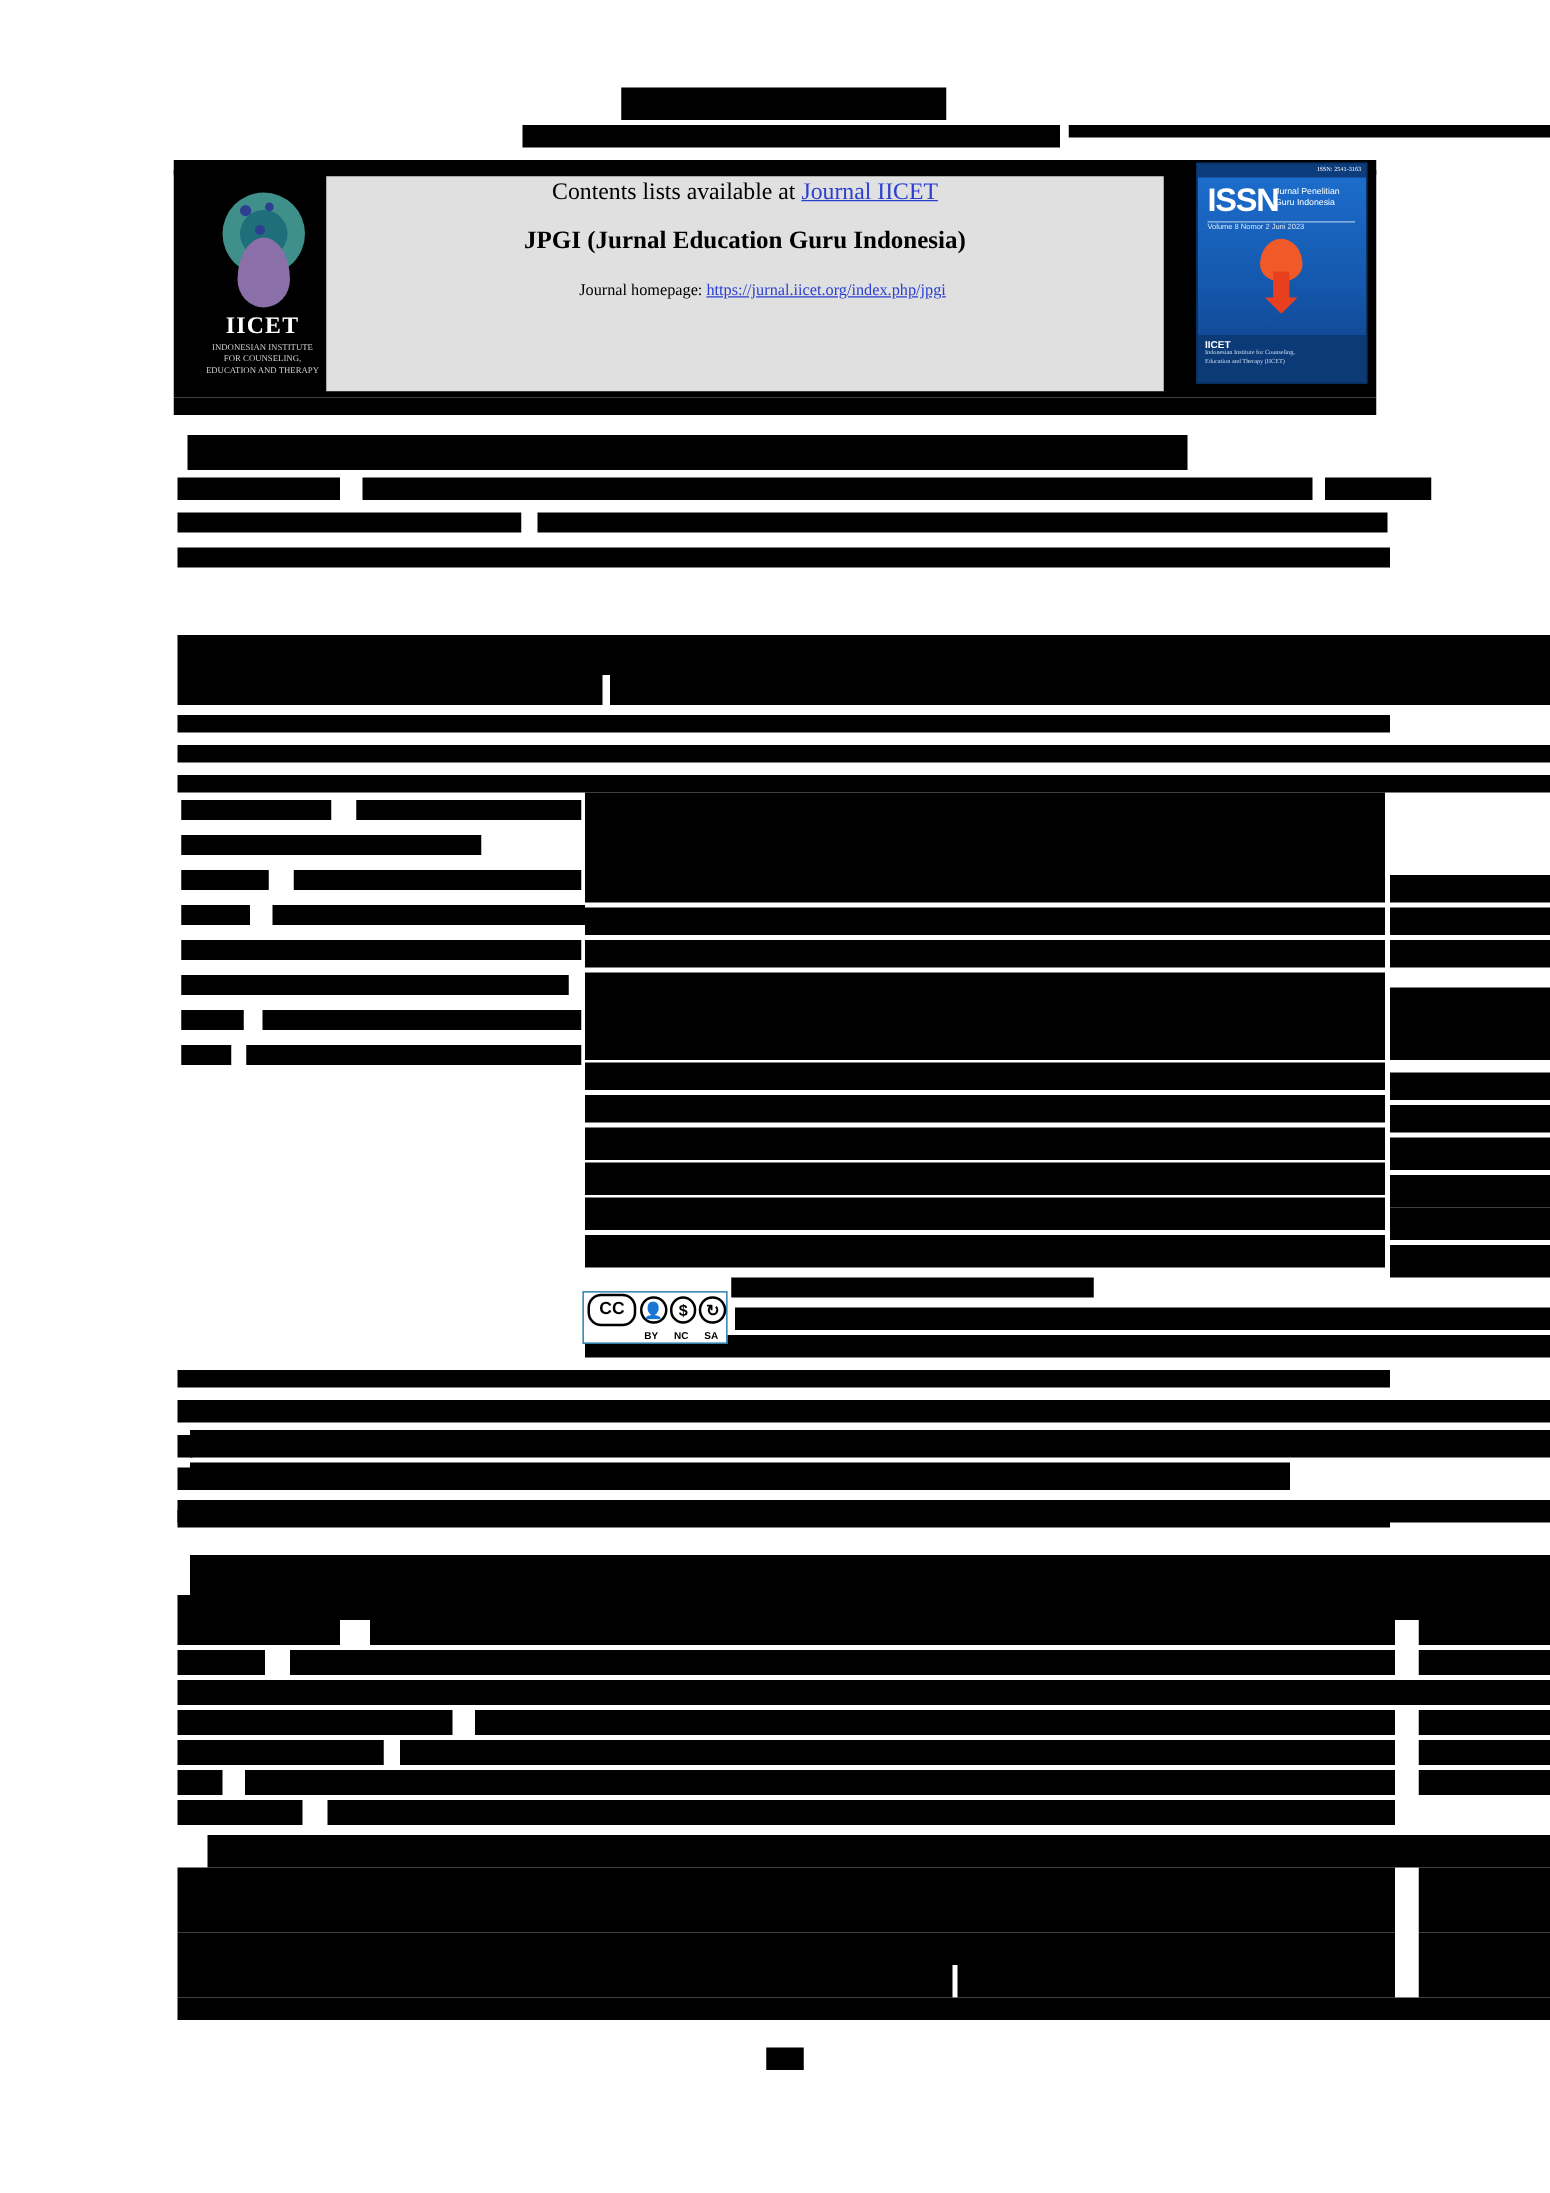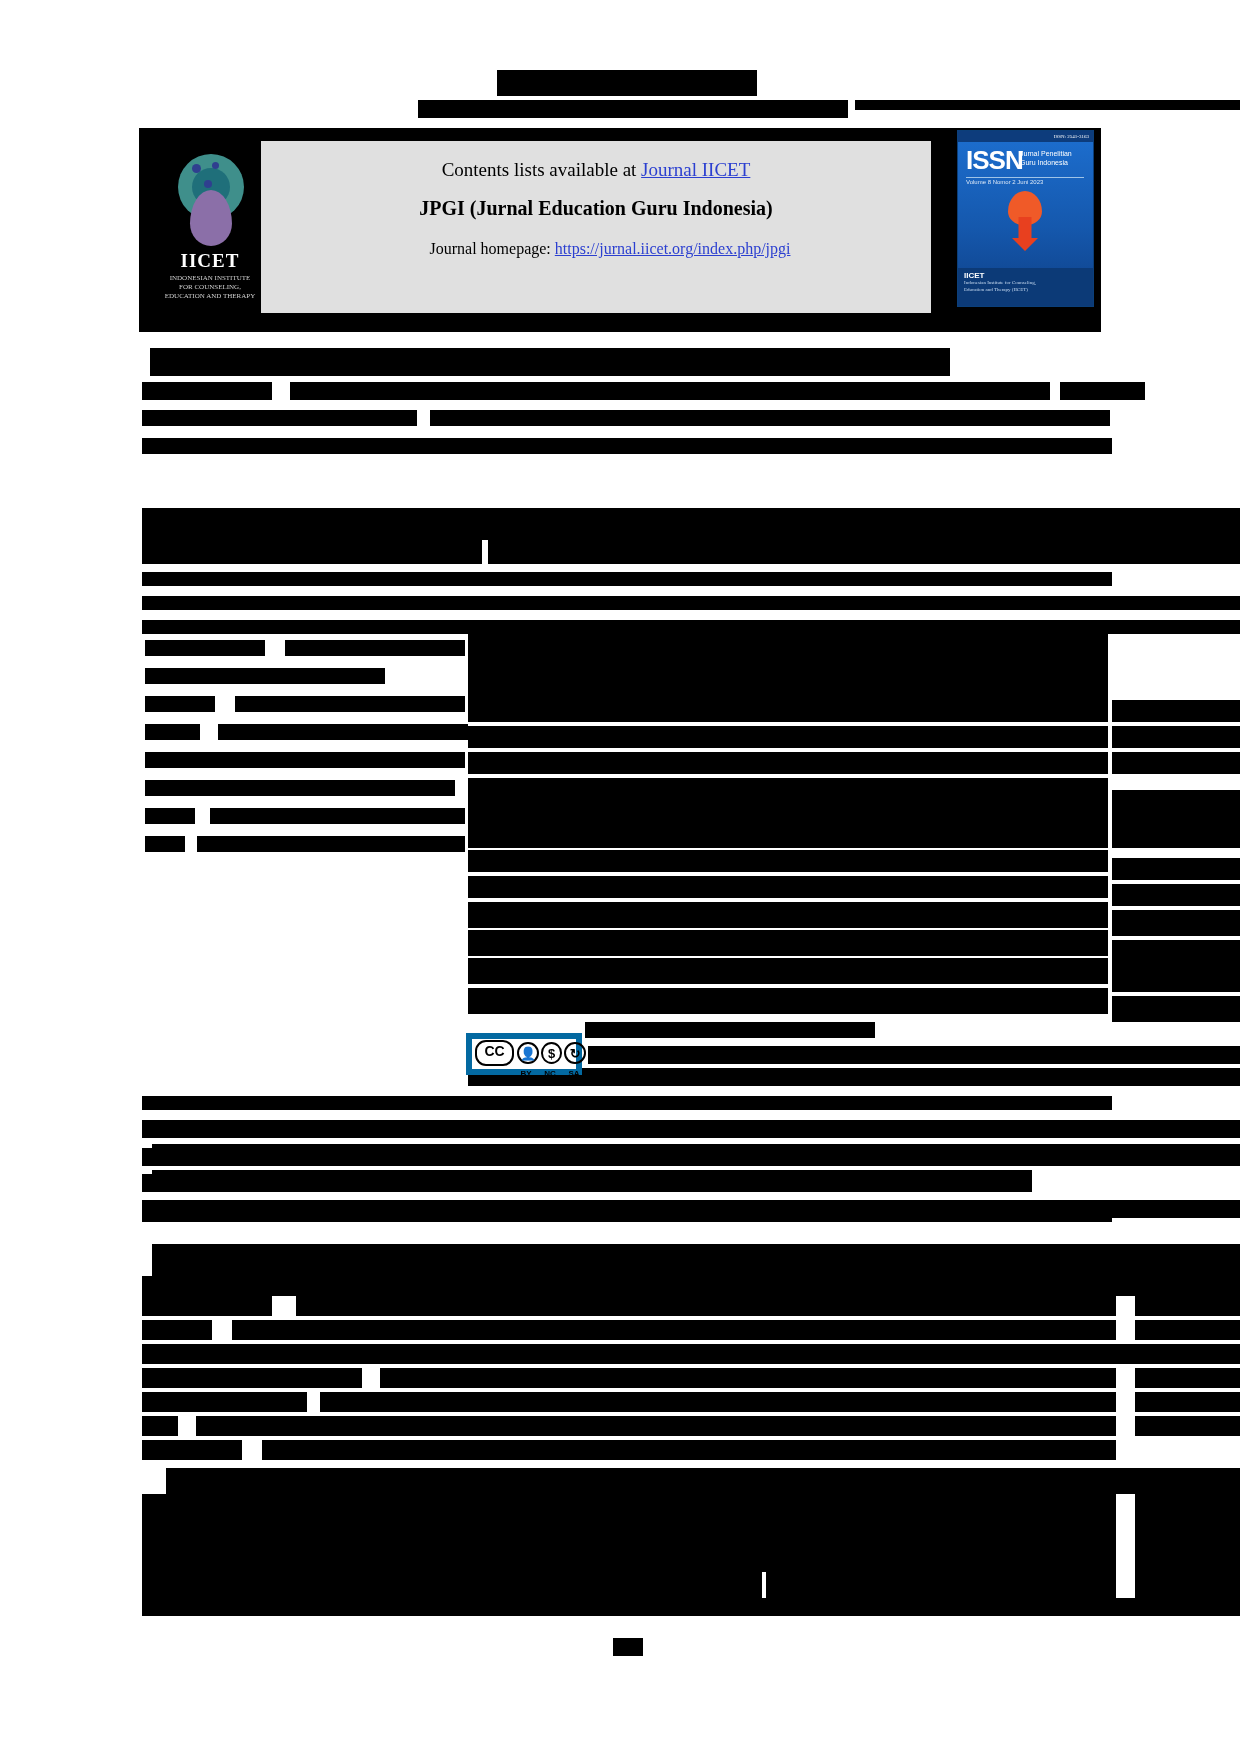--- a/index.html
+++ b/index.html
@@ -106,42 +106,42 @@
   .header-grey {
     position: absolute;
     left: 122px;
     top: 5px;
     width: 670px;
     height: 172px;
     background: #e0e0e0;
     text-align: center;
   }
   .hdr-line1 {
-    margin-top: 18px;
+    margin-top: 2px;
     font-size: 19px;
     color: #000000;
   }
   .hdr-line1 a {
     color: #2b3fd0;
     text-decoration: underline;
   }
   .hdr-title {
     margin-top: 16px;
     font-size: 20px;
     font-weight: bold;
     color: #000000;
   }
   .hdr-issn {
     margin-top: 4px;
     font-size: 12.5px;
     color: #000000;
   }
   .hdr-home {
     margin-top: 20px;
-    font-size: 16px;
+    font-size: 13px;
     color: #000000;
     padding-left: 28px;
   }
   .hdr-home a {
     color: #2b3fd0;
     text-decoration: underline;
   }
 
   
   .cover {
@@ -239,21 +239,21 @@
   }
 
   
   .cc-badge {
     position: absolute;
     left: 466px;
     top: 1033px;
     width: 116px;
     height: 42px;
     background: #ffffff;
-    border: 6px solid #0369a1;
+    border: 1px solid #0369a1;
     box-sizing: border-box;
   }
   .cc-row {
     position: absolute;
     left: 0;
     top: 0;
     width: 116px;
     height: 27px;
     display: flex;
     align-items: center;

